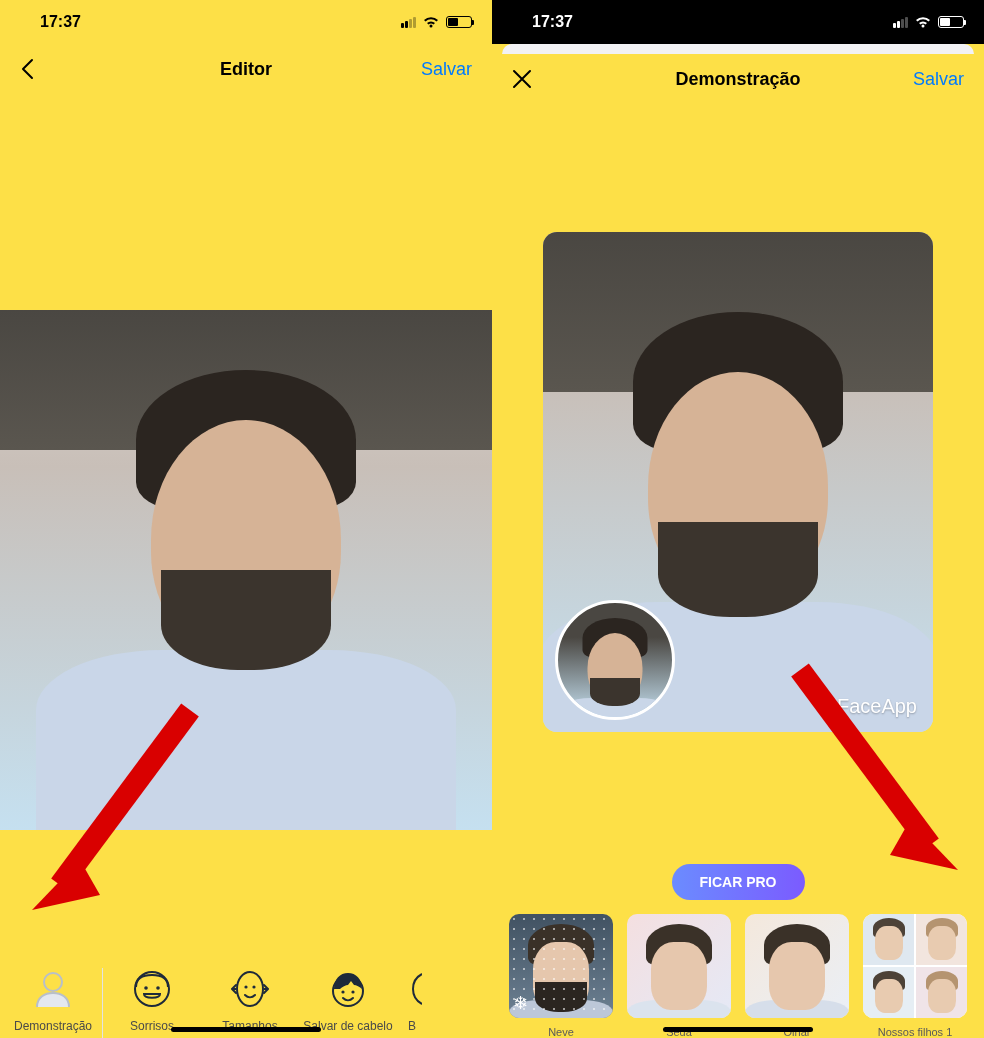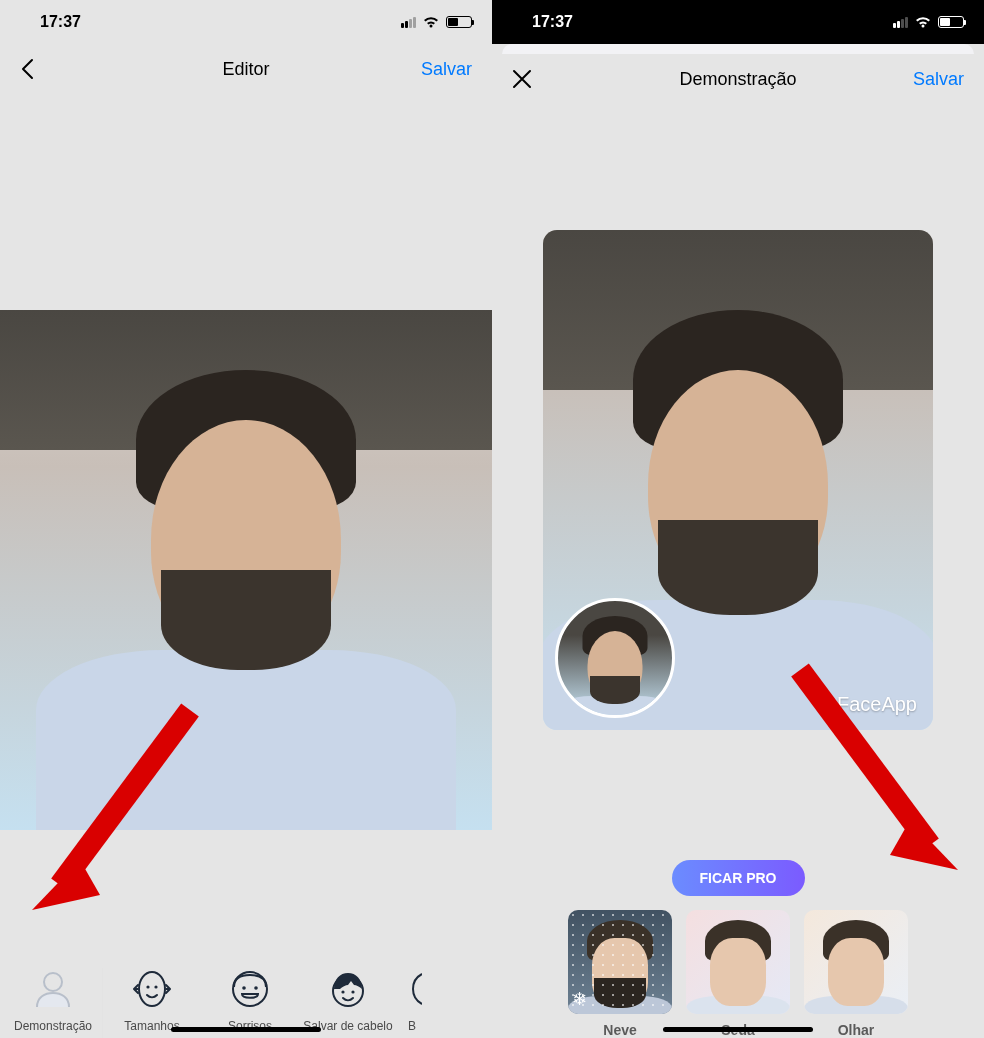--- a/index.html
+++ b/index.html
@@ -7,21 +7,21 @@
     font-family: -apple-system, BlinkMacSystemFont, "Segoe UI", Helvetica, Arial, sans-serif;
     background: #fff;
     width: 984px;
     height: 1038px;
     display: flex;
     overflow: hidden;
   }
   .phone {
     width: 492px;
     height: 1038px;
-    background: #e5e5e5;
+    background: #fde047;
     position: relative;
     display: flex;
     flex-direction: column;
   }
   .phone-right .status-bar { background: #000; color: #fff; }
   .status-bar {
     height: 44px;
     display: flex;
     justify-content: space-between;
     align-items: center;
@@ -52,21 +52,21 @@
     align-items: center;
     justify-content: space-between;
     padding: 0 20px;
   }
   .phone-right .sheet-handle {
     height: 10px;
     margin: 0 10px;
     background: #f2f2f5;
     border-radius: 10px 10px 0 0;
   }
-  .nav-title { font-size: 18px; font-weight: 400; color: #000; }
+  .nav-title { font-size: 18px; font-weight: 700; color: #000; }
   .nav-action { font-size: 18px; color: #007aff; }
   .nav-left { width: 60px; display: flex; align-items: center; }
   .nav-right-slot { width: 60px; text-align: right; }
   .main-photo-area {
     flex: 1;
     position: relative;
     display: flex;
     align-items: center;
     justify-content: center;
   }
@@ -258,21 +258,21 @@
   .filter-thumb .snowflake-icon { position:absolute; bottom:4px; left:4px; color:#fff; font-size:18px; }
   .filter-thumb.duo { display:grid; grid-template-columns:1fr 1fr; grid-template-rows:1fr 1fr; gap:2px; background:#fff; }
   .duo .q { position: relative; overflow:hidden; }
   .duo .q1 { background:#dfe8f0; }
   .duo .q2 { background:#f2e5de; }
   .duo .q3 { background:#e6eef4; }
   .duo .q4 { background:#f0e4e8; }
   .duo .mf { position:absolute; top:12px; left:50%; transform:translateX(-50%); width:28px; height:34px; background:#e8cbb0; border-radius:40% 40% 35% 35%; }
   .duo .mh { position:absolute; top:4px; left:50%; transform:translateX(-50%); width:32px; height:20px; background:#4d4237; border-radius:50% 50% 20% 20%; }
   .duo .q2 .mh, .duo .q4 .mh { background:#b59470; }
-  .filter-label { font-size: 14px; color:#5a5a5a;font-weight:bold; }
+  .filter-label { font-size: 11px; color:#5a5a5a; }
 
   .home-indicator {
     position: absolute; bottom: 6px; left: 50%; transform: translateX(-50%);
     width: 150px; height: 5px; background:#000; border-radius: 3px;
   }
 
   
   .arrow-overlay {
     position: absolute;
     pointer-events: none;
@@ -339,45 +339,45 @@
       <div class="cat-item active">
         <div class="cat-icon-wrap">
           <svg width="44" height="44" viewBox="0 0 44 44">
               <circle cx="22" cy="15" r="9" fill="none" stroke="#b8bfca" stroke-width="2"></circle>
               <path d="M6 40c0-10 8-14 16-14s16 4 16 14" fill="#e4e8ef" stroke="#b8bfca" stroke-width="2"></path>
             </svg>
         </div>
         <span class="cat-label">Demonstração</span>
       </div>
       <div class="cat-sep"></div>
+      <div class="cat-item">
+        <div class="cat-icon-wrap">
+          <svg width="44" height="44" viewBox="0 0 44 44">
+              <circle cx="22" cy="22" r="17" fill="none" stroke="#1e2a3a" stroke-width="2"></circle>
+              <path d="M6 20c0-6 3-12 16-12s16 6 16 12" fill="none" stroke="#1e2a3a" stroke-width="2"></path>
+              <circle cx="16" cy="21" r="1.8" fill="#1e2a3a"></circle>
+              <circle cx="28" cy="21" r="1.8" fill="#1e2a3a"></circle>
+              <path d="M14 27c0 5 16 5 16 0z" fill="none" stroke="#1e2a3a" stroke-width="2"></path>
+            </svg>
+        </div>
+        <span class="cat-label">Sorrisos</span>
+      </div>
       <div class="cat-item">
         <div class="cat-icon-wrap">
           <svg width="44" height="44" viewBox="0 0 44 44">
               <ellipse cx="22" cy="22" rx="13" ry="17" fill="none" stroke="#1e2a3a" stroke-width="2"></ellipse>
               <circle cx="18" cy="20" r="1.6" fill="#1e2a3a"></circle>
               <circle cx="26" cy="20" r="1.6" fill="#1e2a3a"></circle>
               <path d="M17 28c3 3 7 3 10 0" fill="none" stroke="#1e2a3a" stroke-width="2" stroke-linecap="round"></path>
               <path d="M4 22l4-4M4 22l4 4M40 22l-4-4M40 22l-4 4" stroke="#1e2a3a" stroke-width="2" stroke-linecap="round"></path>
               <line x1="4" y1="22" x2="8" y2="22" stroke="#1e2a3a" stroke-width="2"></line>
               <line x1="36" y1="22" x2="40" y2="22" stroke="#1e2a3a" stroke-width="2"></line>
             </svg>
         </div>
         <span class="cat-label">Tamanhos</span>
-      </div>
-      <div class="cat-item">
-        <div class="cat-icon-wrap">
-          <svg width="44" height="44" viewBox="0 0 44 44">
-              <circle cx="22" cy="22" r="17" fill="none" stroke="#1e2a3a" stroke-width="2"></circle>
-              <path d="M6 20c0-6 3-12 16-12s16 6 16 12" fill="none" stroke="#1e2a3a" stroke-width="2"></path>
-              <circle cx="16" cy="21" r="1.8" fill="#1e2a3a"></circle>
-              <circle cx="28" cy="21" r="1.8" fill="#1e2a3a"></circle>
-              <path d="M14 27c0 5 16 5 16 0z" fill="none" stroke="#1e2a3a" stroke-width="2"></path>
-            </svg>
-        </div>
-        <span class="cat-label">Sorrisos</span>
       </div>
       <div class="cat-item">
         <div class="cat-icon-wrap">
           <svg width="44" height="44" viewBox="0 0 44 44">
               <circle cx="22" cy="24" r="15" fill="none" stroke="#1e2a3a" stroke-width="2"></circle>
               <path d="M8 22c0-10 6-16 14-16s14 6 14 16c-2-2-6-4-8-4l-3-4-3 4c-2 0-6 2-8 4" fill="#1e2a3a"></path>
               <circle cx="17" cy="25" r="1.6" fill="#1e2a3a"></circle>
               <circle cx="27" cy="25" r="1.6" fill="#1e2a3a"></circle>
               <path d="M17 31c3 3 7 3 10 0" fill="none" stroke="#1e2a3a" stroke-width="2" stroke-linecap="round"></path>
             </svg>
@@ -473,16 +473,37 @@
         <span class="filter-label">Seda</span>
       </div>
       <div class="filter-item">
         <div class="filter-thumb olhar">
           <div class="tshirt" style="background:#d6deea"></div>
             <div class="thair"></div>
             <div class="tface"></div>
         </div>
         <span class="filter-label">Olhar</span>
       </div>
+      <div class="filter-item">
+        <div class="filter-thumb duo">
+          <div class="q q1">
+              <div class="mh"></div>
+              <div class="mf"></div>
+            </div>
+          <div class="q q2">
+              <div class="mh"></div>
+              <div class="mf"></div>
+            </div>
+          <div class="q q3">
+              <div class="mh"></div>
+              <div class="mf"></div>
+            </div>
+          <div class="q q4">
+              <div class="mh"></div>
+              <div class="mf"></div>
+            </div>
+        </div>
+        <span class="filter-label">Nossos filhos 1</span>
+      </div>
     </div>
   </div>
   <div class="home-indicator"></div>
 </div>
 
 </body></html>

